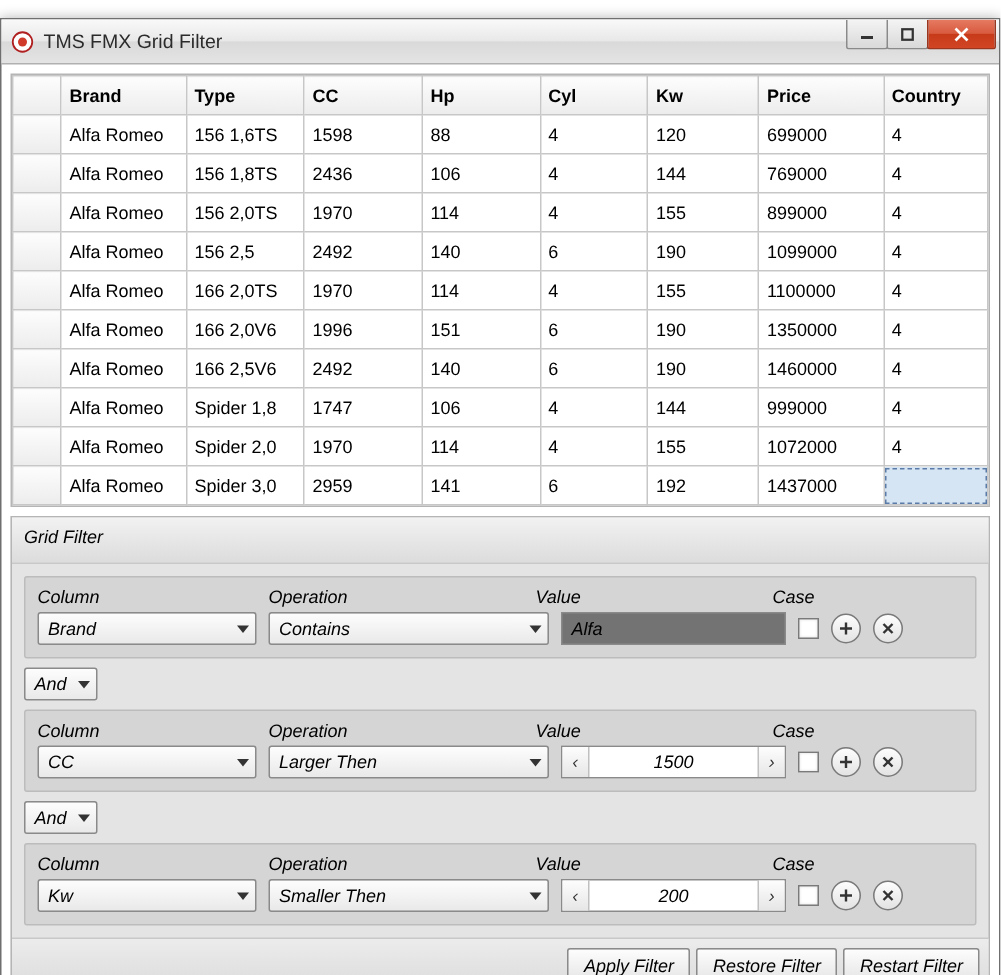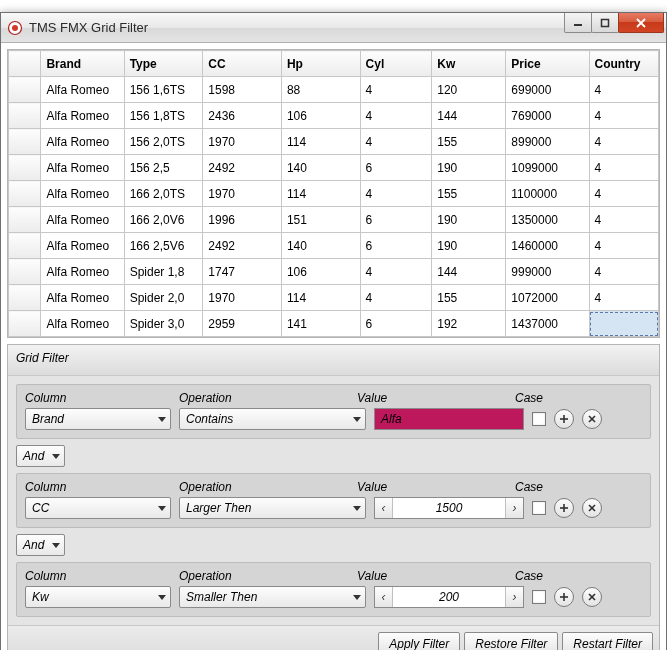--- a/index.html
+++ b/index.html
@@ -125,21 +125,21 @@
     border-top: 5px solid #333;
     margin-left: 4px;
   }
   .combo.col-combo { width: 146px; }
   .combo.op-combo  { width: 187px; }
   .combo.bool-combo { width: 49px; }
 
   .text-input {
     width: 150px; height: 22px;
     border: 1px solid #8a8a8a;
-    background: #be185d;
+    background: #737373;
     padding: 0 6px;
     font-size: 12px;
     display: flex; align-items: center;
   }
   .spinner {
     width: 150px; height: 22px;
     border: 1px solid #8a8a8a;
     background: #fff;
     display: flex; align-items: stretch;
     font-size: 12px;

